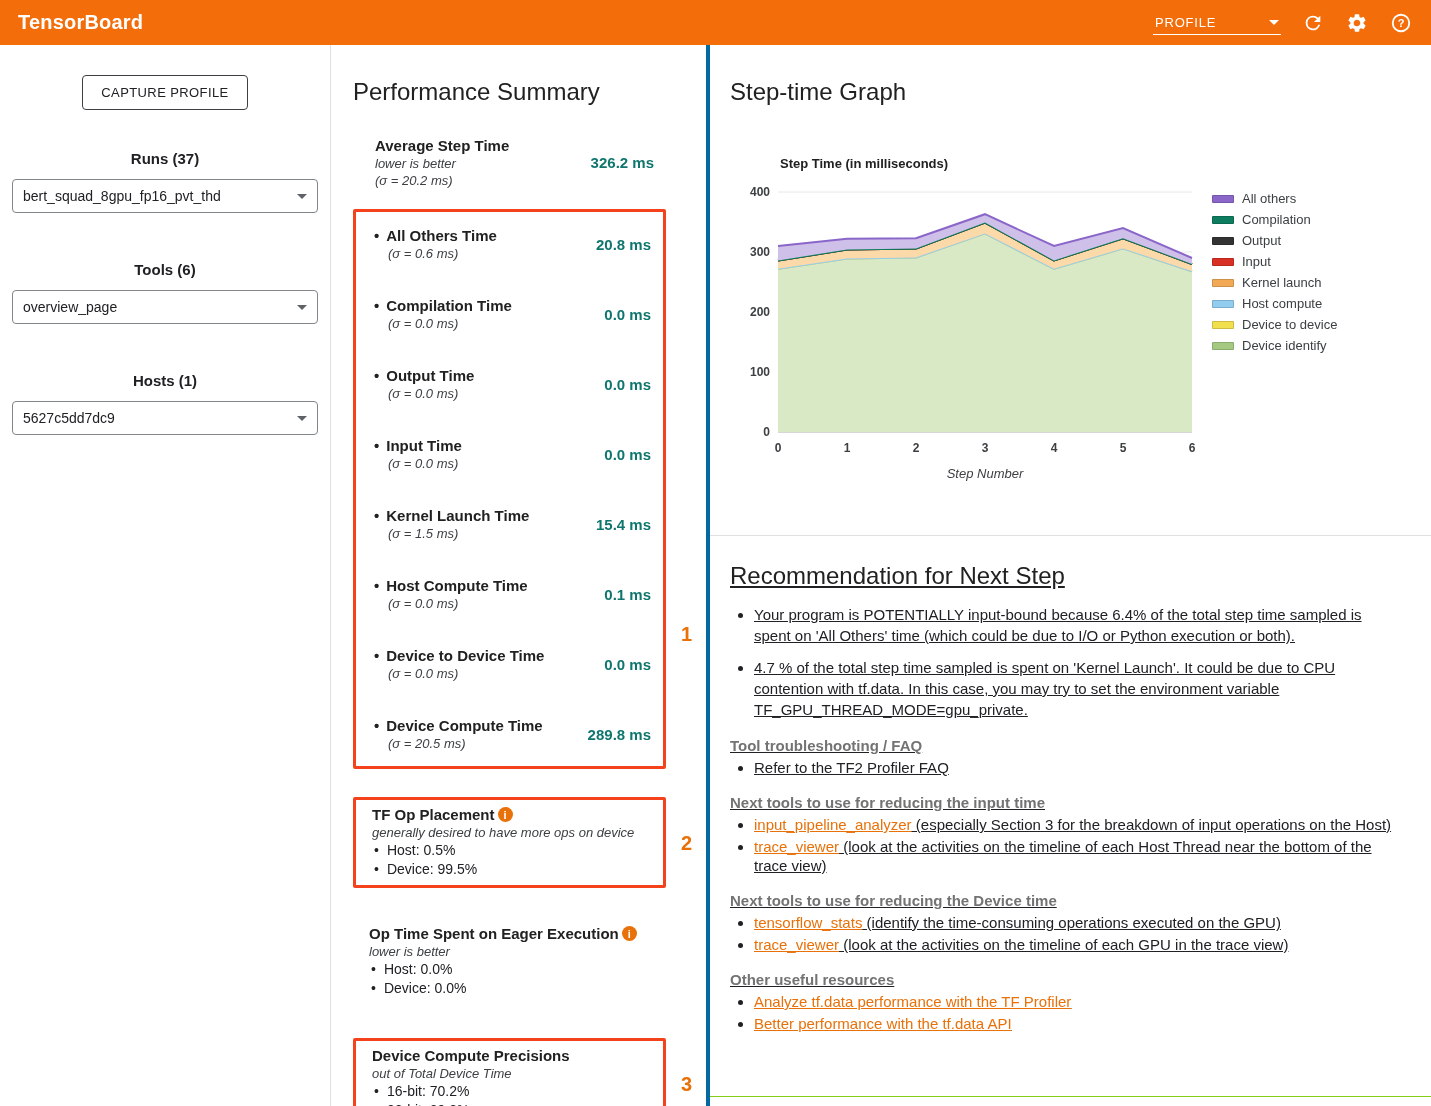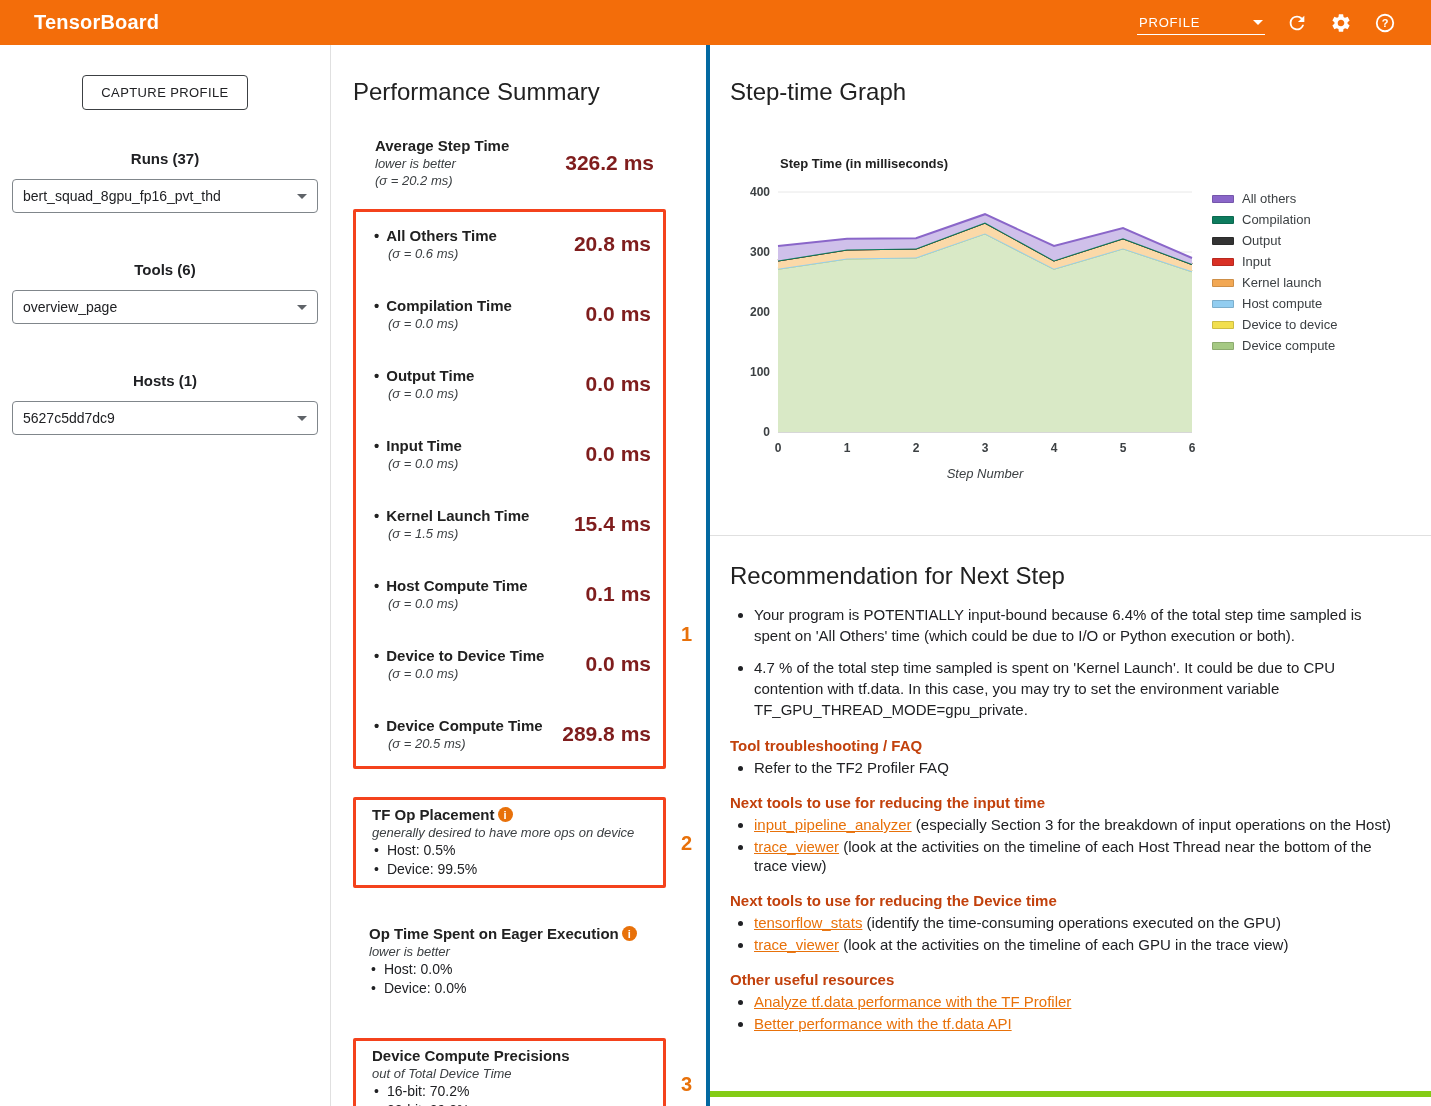--- a/index.html
+++ b/index.html
@@ -4,21 +4,21 @@
 <style>
   * { box-sizing: border-box; }
   html,body { margin:0; padding:0; }
   body {
     width:1431px; height:1106px; overflow:hidden; background:#fff;
     font-family:"Liberation Sans", sans-serif; color:#202124;
   }
   
   .header {
     height:45px; background:#f36d0a; display:flex; align-items:center;
-    justify-content:space-between; padding:0 34px;
+    justify-content:space-between; padding:0 18px;
   }
   .header-title { color:#fff; font-size:20px; font-weight:bold; letter-spacing:0.2px; }
   .header-right { display:flex; align-items:center; gap:20px; }
   .profile-select {
     display:flex; align-items:center; justify-content:space-between;
     width:128px; border-bottom:1px solid #fff; color:#fff;
     font-size:13px; letter-spacing:0.8px; padding:4px 2px; cursor:pointer;
   }
   .caret-white {
     width:0; height:0; border-left:5px solid transparent; border-right:5px solid transparent;
@@ -49,21 +49,21 @@
   }
   
   .summary-col { width:379px; border-right:4px solid #0369a1; padding:33px 0 0 22px; position:relative; flex:none; }
   .col-title { font-size:24px; font-weight:400; color:#212121; margin:0; }
   .avg-row {
     width:313px; display:flex; justify-content:space-between; align-items:center;
     margin-top:30px; padding:0 12px 0 22px;
   }
   .metric-label { font-size:15px; font-weight:bold; color:#212121; line-height:19px; }
   .metric-sigma { font-size:13px; font-style:italic; color:#3c4043; line-height:17px; }
-  .metric-value { font-size:21px; font-weight:bold; color:#7f1d1d; white-space:nowrap; }
+  .metric-value { font-size:15px; font-weight:bold; color:#0f766e; white-space:nowrap; }
   .anno-wrap { position:relative; width:313px; }
   .wrap1 { margin-top:20px; }
   .wrap2 { margin-top:28px; }
   .wrap3 { margin-top:40px; }
   .red-box { border:3px solid #f4421c; border-radius:2px; background:#fff; }
   .metrics-box { padding:14px 0; }
   .metric-row {
     display:flex; justify-content:space-between; align-items:center;
     padding:0 12px 0 18px; margin-bottom:34px;
   }
@@ -93,24 +93,24 @@
   .graph-section { height:491px; border-bottom:1px solid #e0e0e0; padding:33px 20px 0 20px; overflow:hidden; }
   .chart-title { font-size:13px; font-weight:bold; color:#212121; margin:50px 0 0 50px; }
   .chart-flex { display:flex; gap:12px; margin-top:7px; }
   svg.chart { flex:none; }
   svg .tick { font-family:"Liberation Sans",sans-serif; font-size:12px; font-weight:bold; fill:#3c4043; }
   svg .xlabel { font-family:"Liberation Sans",sans-serif; font-size:13px; font-style:italic; fill:#3c4043; }
   .legend { margin-top:10px; }
   .legend-row { display:flex; align-items:center; height:21px; }
   .legend-swatch { width:22px; height:8px; border-radius:1px; margin-right:8px; flex:none; border:1px solid rgba(0,0,0,0.15); }
   .legend-label { font-size:13px; color:#3c4043; }
-  .rec-section { height:561px; border-bottom:6px solid #84cc16; padding:26px 30px 0 20px; overflow:hidden; }
+  .rec-section { height:561px; border-bottom:1px solid #84cc16; padding:26px 30px 0 20px; overflow:hidden;text-decoration:underline; }
   .rec-main { margin:14px 0 0 0; padding-left:24px; }
   .rec-main li { font-size:15px; line-height:21px; margin-bottom:11px; }
-  .rec-head { font-size:15px; font-weight:bold; color:#c2410c; margin-top:17px; }
+  .rec-head { font-size:15px; font-weight:bold; color:#737373; margin-top:17px; }
   .rec-list { margin:4px 0 0 0; padding-left:24px; }
   .rec-list li { font-size:15px; line-height:19px; margin-bottom:3px; }
   .rec-link { color:#e8710a; text-decoration:underline; cursor:pointer; }
 </style>
 </head>
 <body>
 
 <div class="header">
   <div class="header-title">TensorBoard</div>
   <div class="header-right">
@@ -335,21 +335,21 @@
             <div class="legend-row">
               <span class="legend-swatch" style="background: rgb(146, 205, 240);"></span>
               <span class="legend-label">Host compute</span>
             </div>
             <div class="legend-row">
               <span class="legend-swatch" style="background: rgb(242, 223, 78);"></span>
               <span class="legend-label">Device to device</span>
             </div>
             <div class="legend-row">
               <span class="legend-swatch" style="background: rgb(165, 201, 131);"></span>
-              <span class="legend-label">Device compute</span>
+              <span class="legend-label">Device identify</span>
             </div>
           </div>
       </div>
     </div>
 
     <div class="rec-section">
       <h1 class="col-title">Recommendation for Next Step</h1>
       <ul class="rec-main">
         <li>Your program is POTENTIALLY input-bound because 6.4% of the total step time sampled is spent on 'All Others' time (which could be due to I/O or Python execution or both).</li>
         <li>4.7 % of the total step time sampled is spent on 'Kernel Launch'. It could be due to CPU contention with tf.data. In this case, you may try to set the environment variable TF_GPU_THREAD_MODE=gpu_private.</li>

